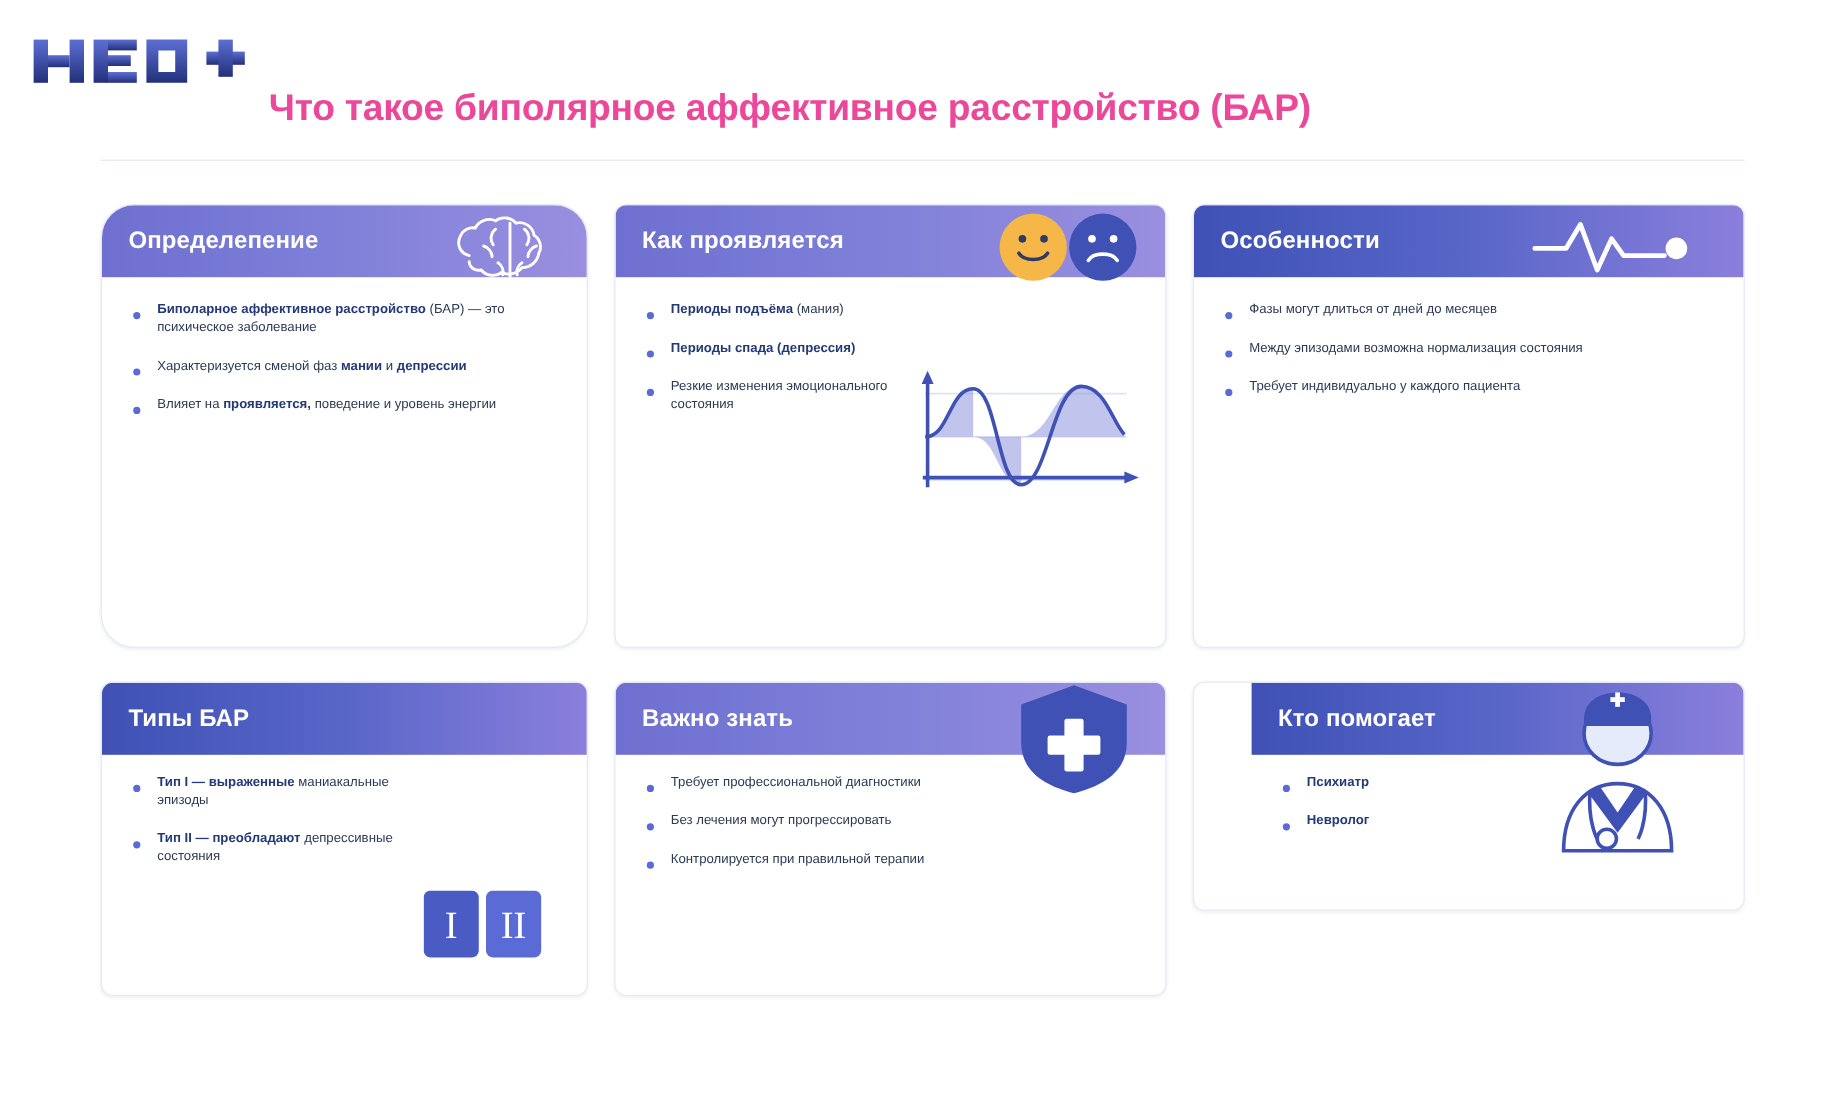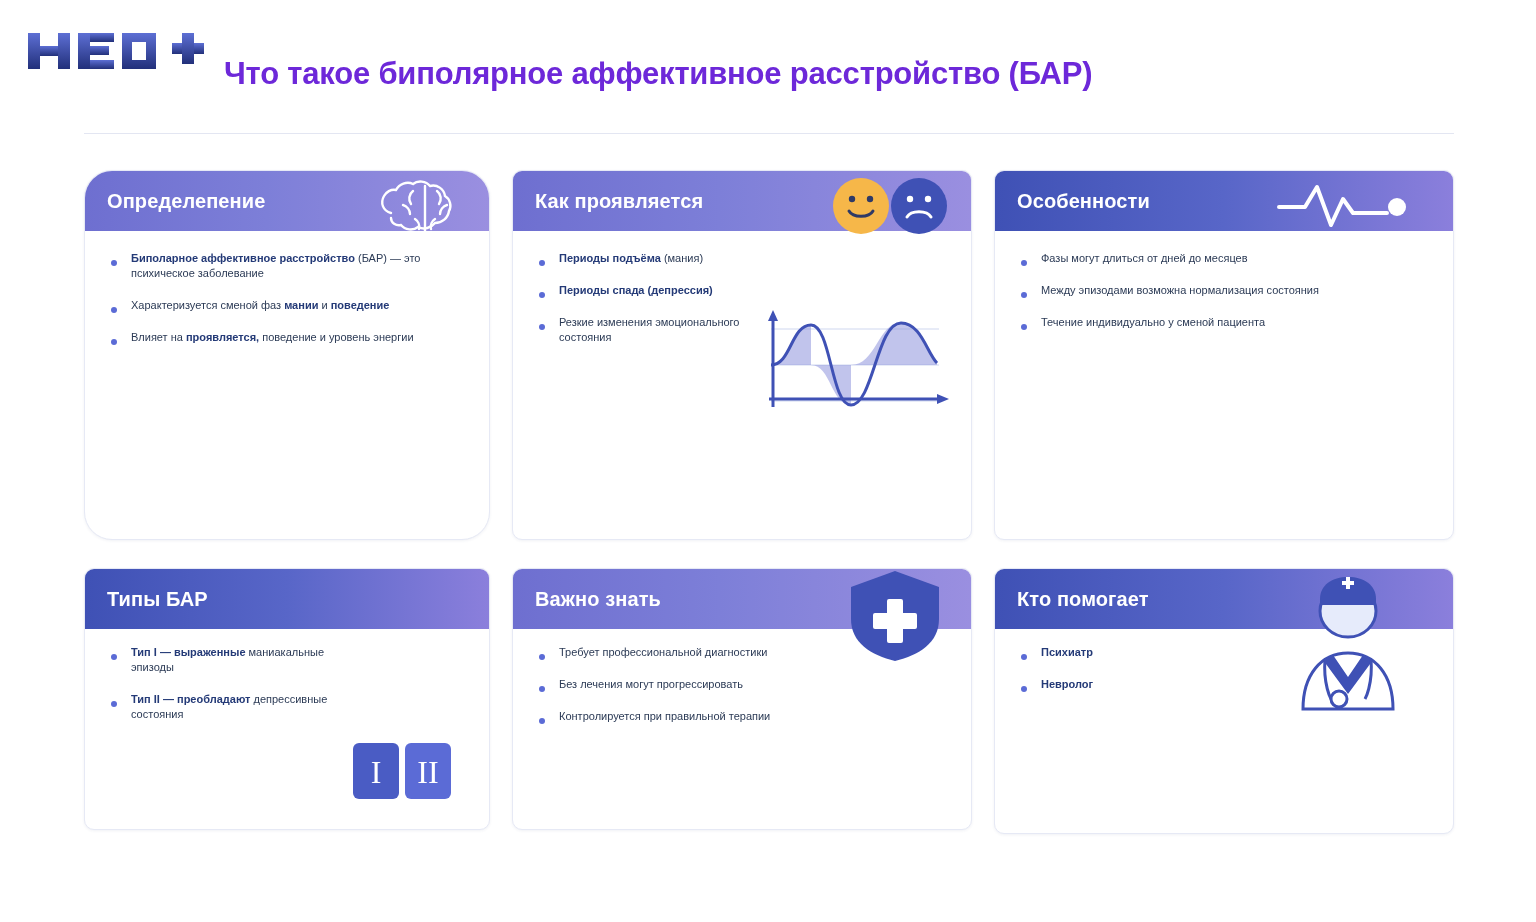--- a/index.html
+++ b/index.html
@@ -22,24 +22,24 @@
     top: 22px;
     width: 180px;
     height: 56px;
     display: flex;
     align-items: center;
   }
   .logo svg { display: block; }
   .page-title {
     position: absolute;
     left: 224px;
-    top: 56px;
+    top: 72px;
     font-size: 31px;
     font-weight: bold;
-    color: #6d28d9;
+    color: #ec4899;
     letter-spacing: -0.2px;
   }
   .title-rule {
     position: absolute;
     left: 84px;
     top: 133px;
     width: 1370px;
     height: 1px;
     background: #e3e6f2;
   }
@@ -107,21 +107,21 @@
   }
   .b { font-weight: bold; color: #243a77; }
   .d { font-weight: normal; color: #2b3a55; }
 
   
   .card-1 { height: 370px; border-radius: 28px; }
   .card-2 { height: 370px; }
   .card-3 { height: 370px; }
   .card-4 { height: 262px; }
   .card-5 { height: 262px; }
-  .card-6 { height: 266px; }
+  .card-6 { height: 191px; padding-left: 48px; }
 
   
   .brain-wrap { position: absolute; right: 8px; top: 4px; }
   .faces { position: absolute; right: 14px; top: 2px; display: flex; gap: 4px; }
   .pulse { position: absolute; right: 12px; top: 6px; }
   .shield { position: absolute; right: 24px; top: -4px; }
   .doctor { position: absolute; right: 20px; top: -10px; }
 
   .wave-fig {
     position: absolute;
@@ -182,21 +182,21 @@
           </g>
         </svg>
       </span>
     </div>
     <div class="card-body">
       <ul class="bullets">
         <li>
           <span class="b">Биполарное аффективное расстройство</span><span class="d"> (БАР) — это психическое заболевание</span>
         </li>
         <li>
-          <span class="d">Характеризуется сменой фаз </span><span class="b">мании</span><span class="d"> и </span><span class="b">поведение</span>
+          <span class="d">Характеризуется сменой фаз </span><span class="b">мании</span><span class="d"> и </span><span class="b">депрессии</span>
         </li>
         <li>
           <span class="d">Влияет на </span><span class="b">проявляется,</span><span class="d"> поведение и уровень энергии</span>
         </li>
       </ul>
     </div>
   </div>
 
   <div class="card card-2">
     <div class="card-head">
@@ -249,21 +249,21 @@
         <svg width="170" height="56" viewBox="0 0 170 56">
           <path d="M8 30 h26 l12 -20 l14 38 l12 -26 l10 14 h34" fill="none" stroke="#ffffff" stroke-width="4" stroke-linecap="round" stroke-linejoin="round"></path>
           <circle cx="126" cy="30" r="9" fill="#ffffff"></circle>
         </svg>
       </span>
     </div>
     <div class="card-body">
       <ul class="bullets">
         <li><span class="d">Фазы могут длиться от дней до месяцев</span></li>
         <li style="width:330px"><span class="d">Между эпизодами возможна нормализация состояния</span></li>
-        <li><span class="d">Течение индивидуально у сменой пациента</span></li>
+        <li><span class="d">Требует индивидуально у каждого пациента</span></li>
       </ul>
     </div>
   </div>
 
   <div class="card card-4 small variant-blue">
     <div class="card-head">
       <h2>Типы БАР</h2>
     </div>
     <div class="card-body">
       <ul class="bullets">

